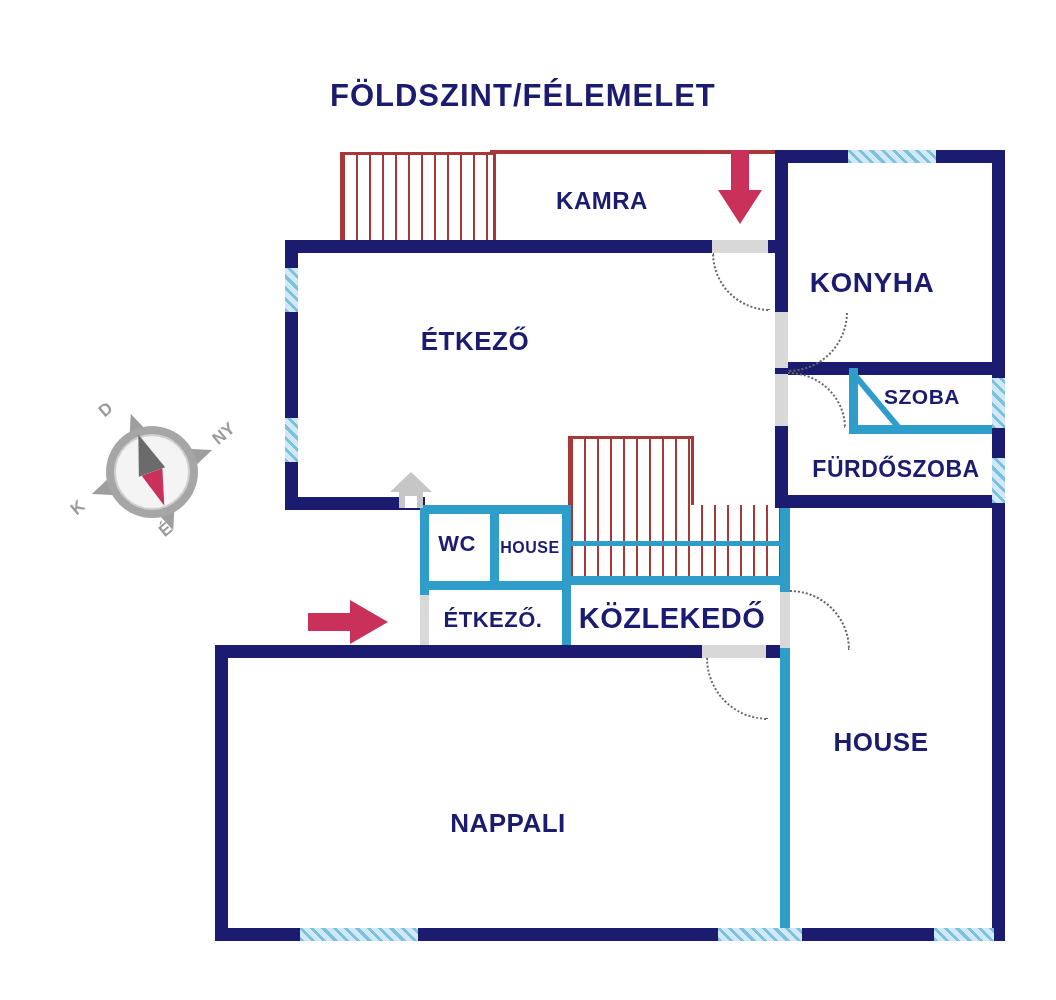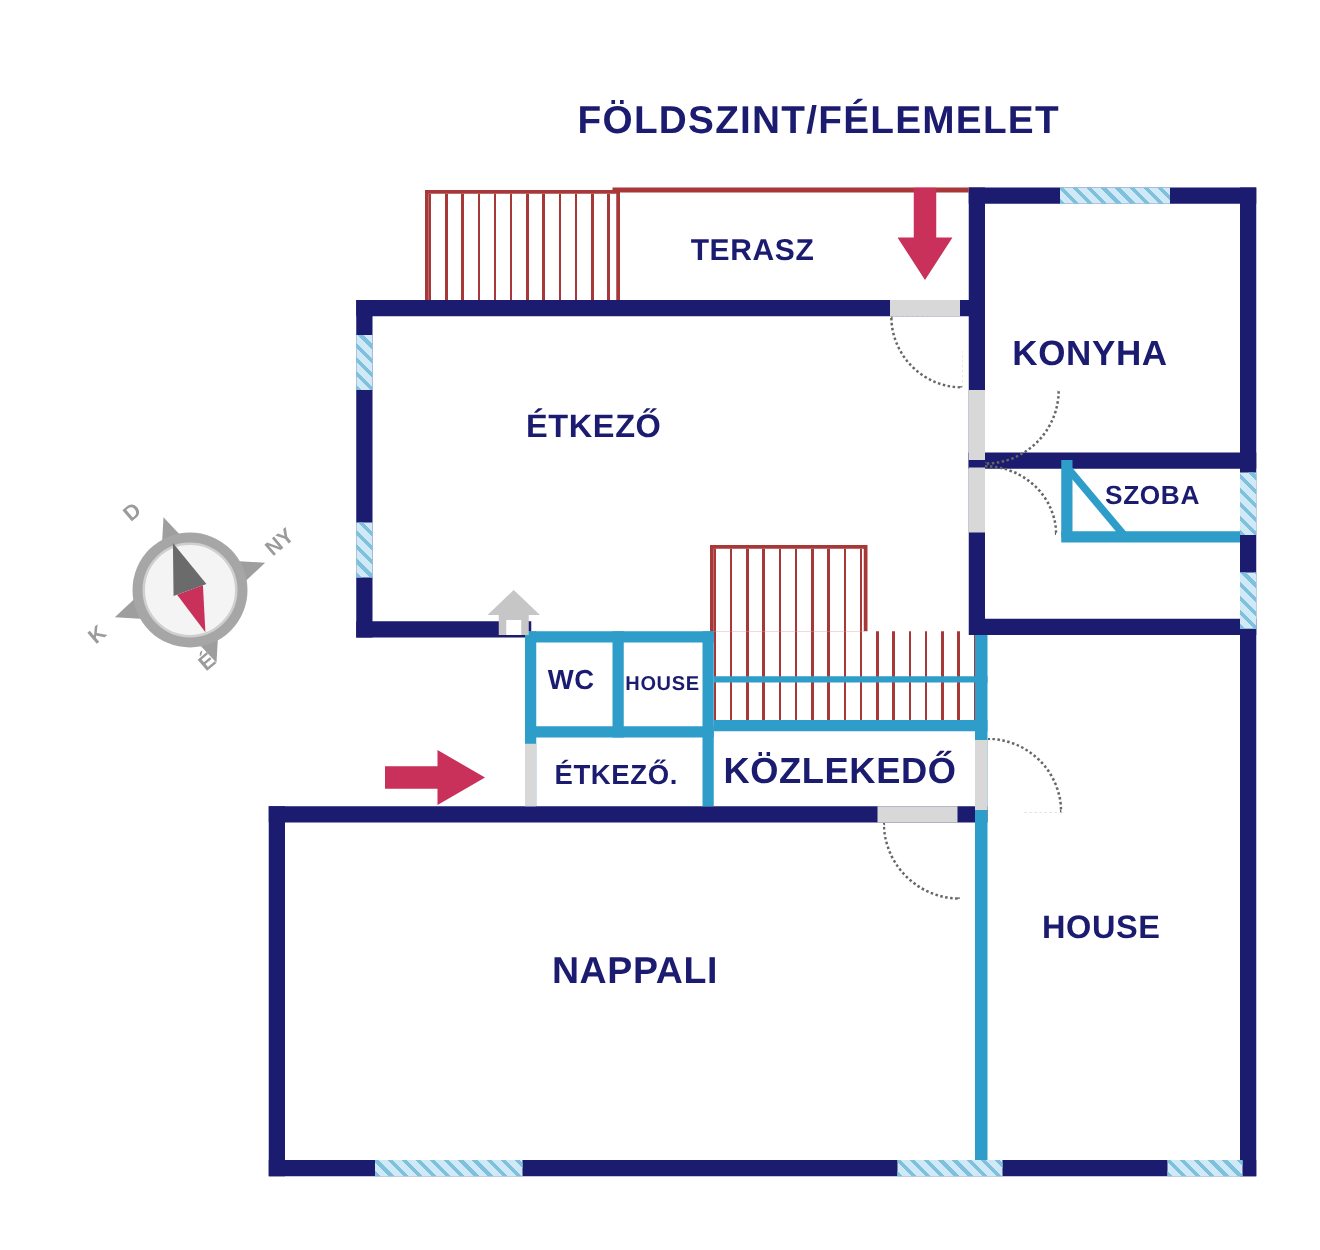--- a/index.html
+++ b/index.html
@@ -16,21 +16,21 @@
        z-index:1;}
   .stairs.bordered{border:3px solid var(--stairs);}
   .redline{position:absolute;background:var(--stairs);z-index:2;}
   .arc{position:absolute;z-index:2;}
   .arc.bl{border-left:2px dotted var(--arc);border-bottom:2px dotted var(--arc);border-bottom-left-radius:100%;}
   .arc.br{border-right:2px dotted var(--arc);border-bottom:2px dotted var(--arc);border-bottom-right-radius:100%;}
   .arc.tr{border-top:2px dotted var(--arc);border-right:2px dotted var(--arc);border-top-right-radius:100%;}
   .leaf{position:absolute;background:var(--partition);transform-origin:0 0;z-index:3;}
   .rlabel{position:absolute;color:var(--label);font-weight:bold;white-space:nowrap;
           transform:translate(-50%,-50%);z-index:6;letter-spacing:0.5px;}
-  #title{position:absolute;left:330px;top:78px;width:650px;text-align:center;color:var(--label);
+  #title{position:absolute;left:330px;top:78px;width:650px;text-align:left;color:var(--label);
          font-size:31px;font-weight:800;letter-spacing:1px;z-index:6;white-space:nowrap;}
   .svgbox{position:absolute;z-index:5;}
   .clabel{position:absolute;color:#9b9b9b;font-weight:bold;font-size:17px;z-index:5;
           transform:translate(-50%,-50%) rotate(-40deg);}
   #wm-text{position:absolute;left:440px;top:477px;font-size:27px;letter-spacing:7px;
            color:var(--wm);font-weight:500;z-index:5;white-space:nowrap;}
   #wm-text sup{font-size:12px;letter-spacing:0;}
   .arrow{position:absolute;color:var(--arrow);z-index:5;}
 </style>
 </head>
@@ -124,24 +124,25 @@
   <div class="clabel" style="left:78px;top:508px">K</div>
   <div class="clabel" style="left:166px;top:530px">É</div>
 
   <div class="svgbox" style="left:388px;top:470px">
     <svg width="46" height="40" viewBox="0 0 46 40">
         <path d="M2,22 L23,2 L44,22 L35,22 L35,38 L11,38 L11,22 Z" fill="#c6c6c6"></path>
         <rect x="17" y="26" width="12" height="12" fill="#ffffff"></rect>
       </svg>
   </div>
 
-  <div class="rlabel" style="left:602px;top:201px;font-size:24px">TERASZ</div>
+  <div class="rlabel" style="left:602px;top:201px;font-size:24px">KAMRA</div>
   <div class="rlabel" style="left:475px;top:341px;font-size:26px">ÉTKEZŐ</div>
   <div class="rlabel" style="left:872px;top:283px;font-size:28px">KONYHA</div>
   <div class="rlabel" style="left:922px;top:397px;font-size:21px">SZOBA</div>
+  <div class="rlabel" style="left:896px;top:469px;font-size:23px">FÜRDŐSZOBA</div>
   <div class="rlabel" style="left:457px;top:544px;font-size:22px">WC</div>
   <div class="rlabel" style="left:530px;top:548px;font-size:16px">HOUSE</div>
   <div class="rlabel" style="left:493px;top:620px;font-size:22px">ÉTKEZŐ.</div>
   <div class="rlabel" style="left:672px;top:618px;font-size:29px">KÖZLEKEDŐ</div>
-  <div class="rlabel" style="left:508px;top:777px;font-size:30px">NAPPALI</div>
+  <div class="rlabel" style="left:508px;top:823px;font-size:26px">NAPPALI</div>
   <div class="rlabel" style="left:881px;top:742px;font-size:26px">HOUSE</div>
 
 </div>
 
 </body></html>

